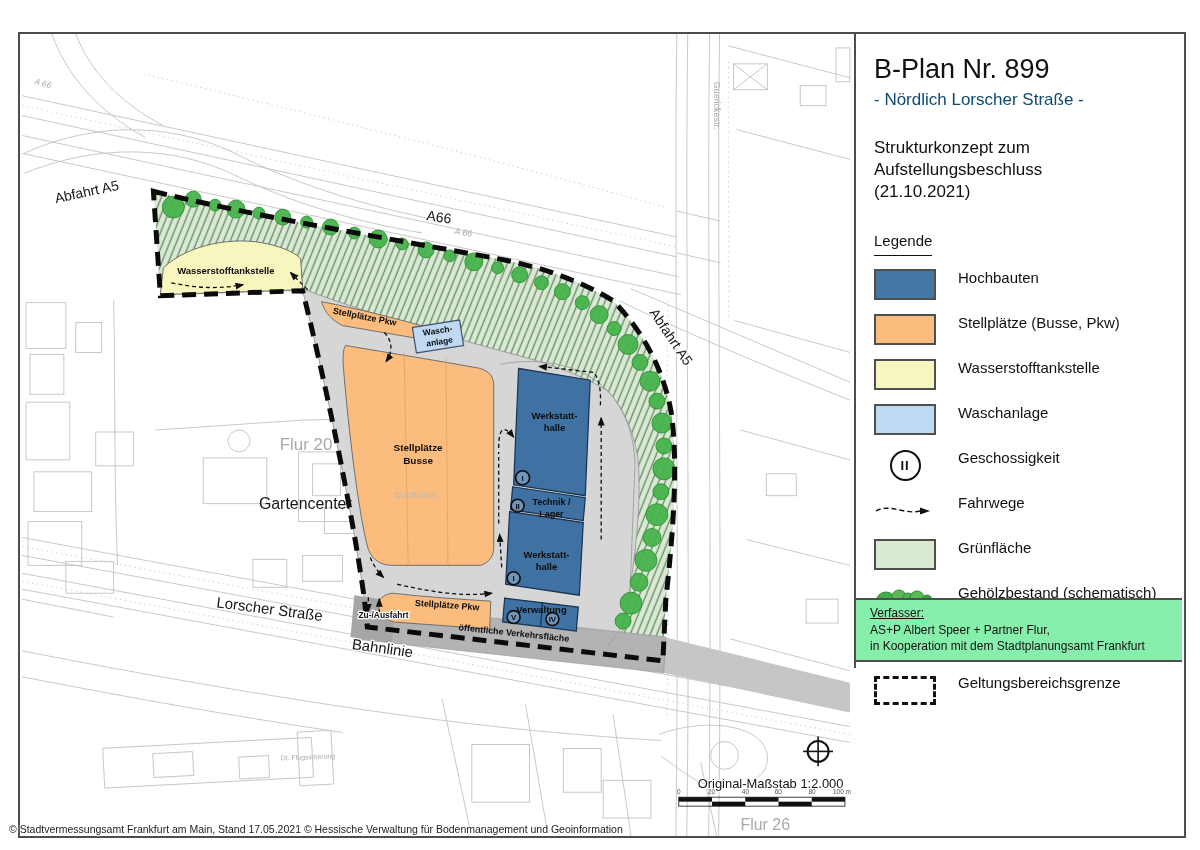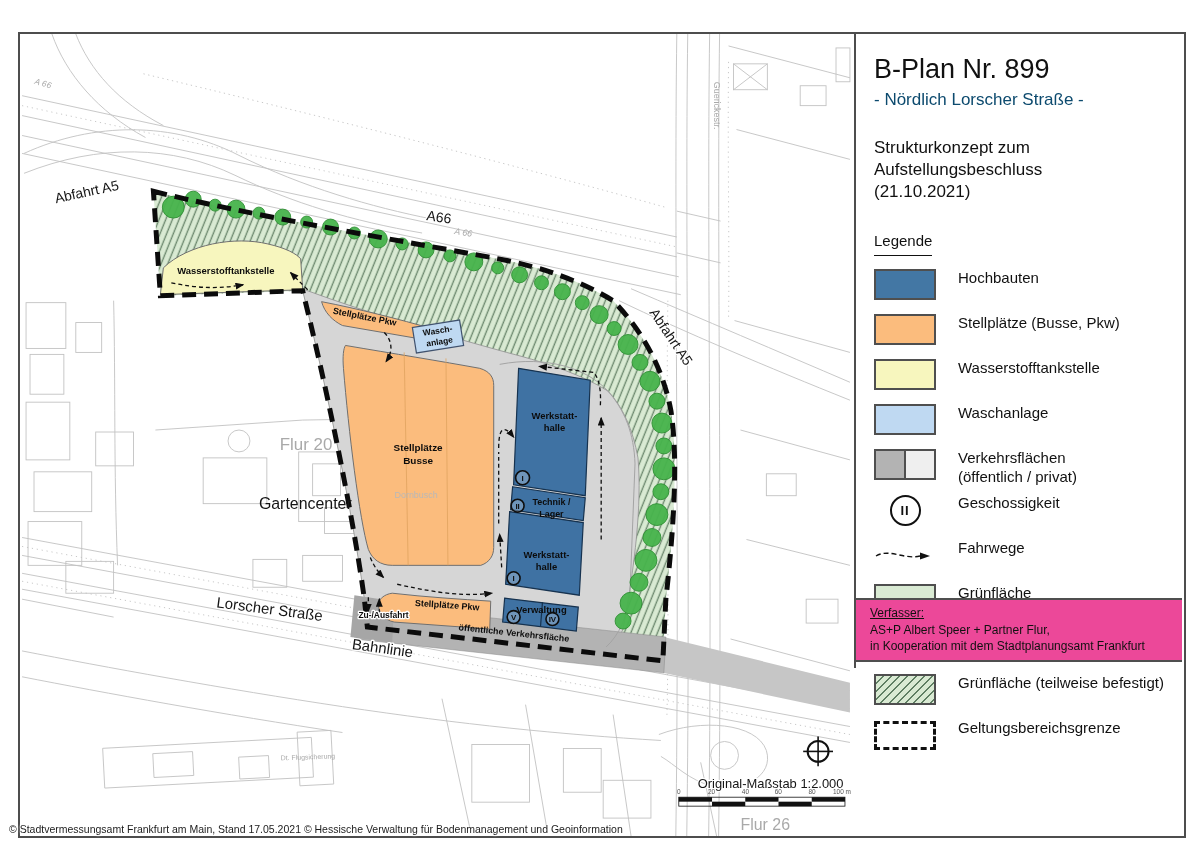--- a/index.html
+++ b/index.html
@@ -21,21 +21,21 @@
   .sw-stellplaetze{background:#FBBC7D;}
   .sw-wasserstoff{background:#F7F6BE;}
   .sw-wasch{background:#BFD9F2;}
   .sw-split{display:flex;padding:0;}
   .sw-split .half-a{flex:1;background:#B3B3B3;border-right:2px solid #4f4f4f;}
   .sw-split .half-b{flex:1;background:#EFEFEF;}
   .geschoss-circle{width:27px;height:27px;border:2.4px solid #111;border-radius:50%;display:flex;align-items:center;justify-content:center;font-size:13px;font-weight:bold;color:#111;letter-spacing:1px;}
   .sw-gruen{background:#D9EAD3;}
   .sw-hatch{background:#D9EAD3;background-image:repeating-linear-gradient(135deg,rgba(0,0,0,0) 0 4.5px,#5f7f63 4.5px 5.8px);}
   .sw-dash{width:56px;height:23px;border:3.6px dashed #111;background:#fff;}
-  .author{position:absolute;left:0;right:0;bottom:6px;border-top:2px solid #4f4f4f;border-bottom:2px solid #4f4f4f;padding:5px 12px 6px 14px;font-size:12px;color:#111;line-height:1.35;background:#ec4899;}
+  .author{position:absolute;left:0;right:0;bottom:6px;border-top:2px solid #4f4f4f;border-bottom:2px solid #4f4f4f;padding:5px 12px 6px 14px;font-size:12px;color:#111;line-height:1.35;background:#86efac;}
   .author .head{text-decoration:underline;}
   .copyright{position:absolute;left:-11px;bottom:1px;font-size:10.5px;color:#1c1c1c;white-space:nowrap;text-shadow:0 0 2px #fff,0 0 2px #fff,0 0 3px #fff;}
   
   .bg path,.bg line,.bg rect,.bg circle{stroke:#c2c2c2;fill:none;stroke-width:0.9;}
   .comb{stroke:#cccccc;stroke-width:8;stroke-dasharray:1.3 3.6;fill:none;}
   .comb-s{stroke:#c7c7c7;stroke-width:6;stroke-dasharray:1.2 3.8;fill:none;}
   .fw{stroke:#0e0e0e;stroke-width:1.3;fill:none;stroke-dasharray:4 3;}
   .halo{paint-order:stroke;stroke:#ffffff;stroke-width:2.6px;stroke-linejoin:round;}
   .lbl{fill:#151515;}
   .lbl-gray{fill:#a9a9a9;}
@@ -325,30 +325,20 @@
         </div>
         <div class="lrow">
           <div class="sw sw-wasserstoff"></div>
           <div class="ltext">Wasserstofftankstelle</div>
         </div>
         <div class="lrow">
           <div class="sw sw-wasch"></div>
           <div class="ltext">Waschanlage</div>
         </div>
         <div class="lrow">
-          <div class="sw sw-split">
-            <div class="half-a"></div>
-            <div class="half-b"></div>
-          </div>
-          <div class="ltext">
-            <div>Verkehrsflächen</div>
-            <div>(öffentlich / privat)</div>
-          </div>
-        </div>
-        <div class="lrow">
           <div class="sw-plain">
             <div class="geschoss-circle">II</div>
           </div>
           <div class="ltext">Geschossigkeit</div>
         </div>
         <div class="lrow">
           <div class="sw-plain">
             <svg width="62" height="26" viewBox="0 0 62 26">
               <path d="M2,14 C 16,6 30,18 46,14" fill="none" stroke="#111" stroke-width="1.4" stroke-dasharray="5 3"></path>
               <path d="M46,10.5 L56,14 L46,17.5 Z" fill="#111"></path>

